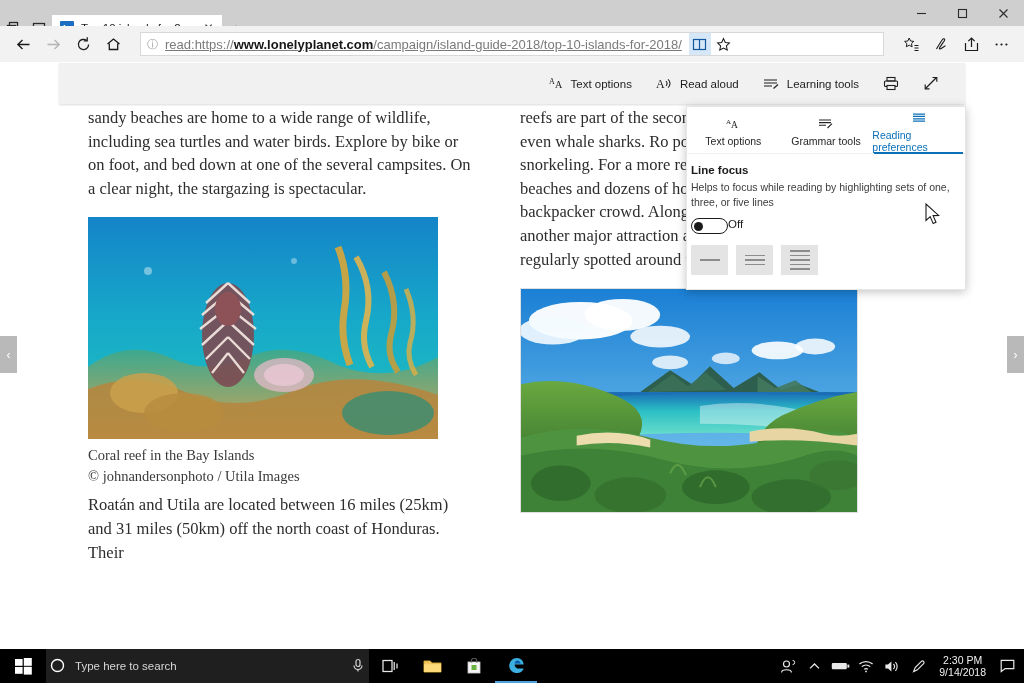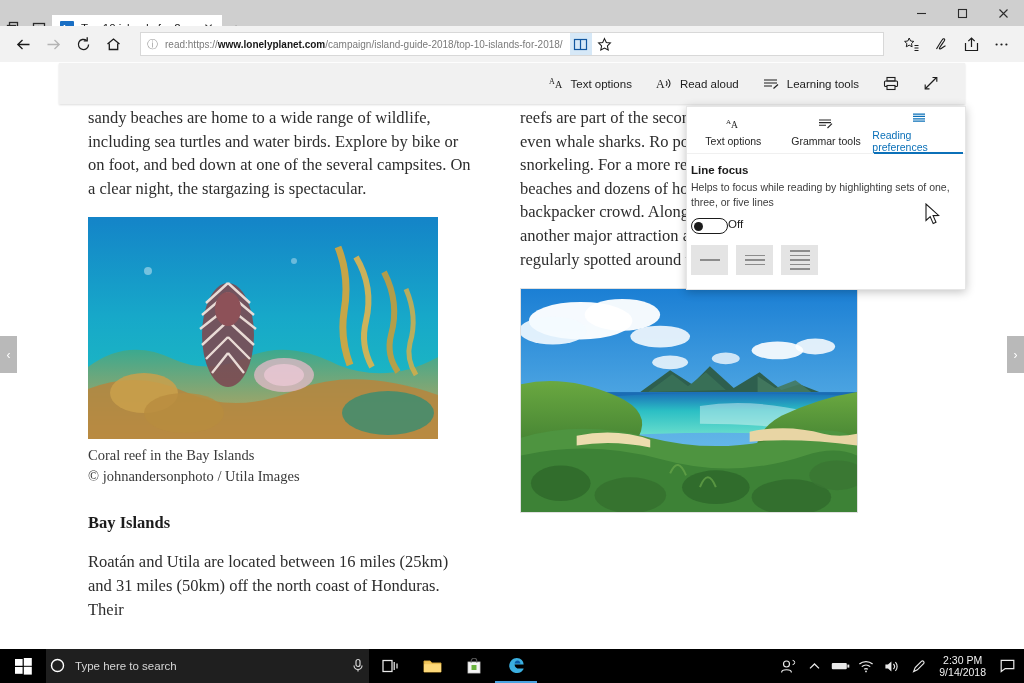--- a/index.html
+++ b/index.html
@@ -58,21 +58,21 @@
     color:#1b1b1b; flex:0 0 30px;
   }
   .navbtn.dim { color:#b4b4b4; }
   .urlbox {
     flex:1 1 auto; height:24px; margin:0 6px 0 12px;
     background:#ffffff; border:1px solid #d8d8d8;
     display:flex; align-items:center; gap:7px; padding:0 6px;
     font-size:11.5px;
   }
   .url-info { color:#9b9b9b; font-size:11px; flex:0 0 auto; }
-  .url-text { color:#7a7a7a; font-size:10px; white-space:nowrap; overflow:hidden; }
+  .url-text { color:#7a7a7a; font-size:13px; white-space:nowrap; overflow:hidden;text-decoration:underline; }
   .url-text b { color:#161616; font-weight:bold; }
   .urlicons { display:flex; align-items:center; flex:0 0 auto; gap:2px; }
   .urlicon { width:22px; height:22px; display:flex; align-items:center; justify-content:center; color:#1b1b1b; }
   .urlicon.reading { background:#d6e8f7; }
   .rightnav { display:flex; align-items:center; gap:0; padding-left:6px; }
 
   
   .readpane {
     position:absolute; left:0; top:62px; width:1024px; height:587px;
     background:#ffffff;
@@ -382,21 +382,20 @@
             <ellipse cx="300" cy="196" rx="46" ry="22" fill="#2f8c76" opacity="0.75"></ellipse>
             <circle cx="60" cy="54" r="4" fill="#eaf6fb" opacity="0.45"></circle>
             <circle cx="206" cy="44" r="3" fill="#eaf6fb" opacity="0.4"></circle>
           </svg>
           <div class="caption">
             <span>Coral reef in the Bay Islands</span>
             <span class="credit">© johnandersonphoto / Utila Images</span>
           </div>
         </div>
 
-        <h2 class="section">Bay Islands</h2>
         <p>Roatán and Utila are located between 16 miles (25km) and 31 miles (50km) off the north coast of Honduras. Their</p>
       </div>
 
       <div class="col right">
         <p>reefs are part of the second world, and teem with fish and even whale sharks. Ro popular of the group and i snorkeling. For a more rel white-sand beach of the W beaches and dozens of hot shops, Utila draws the backpacker crowd. Alongside fantastic diving spots, another major attraction are the juvenile whale sharks that regularly spotted around the island.</p>
 
         <div class="figure" style="margin-top:6px;">
           <svg class="figimg2" viewBox="0 0 338 225" preserveAspectRatio="none">
             <defs>
               <linearGradient id="sky" x1="0" y1="0" x2="0" y2="1">

